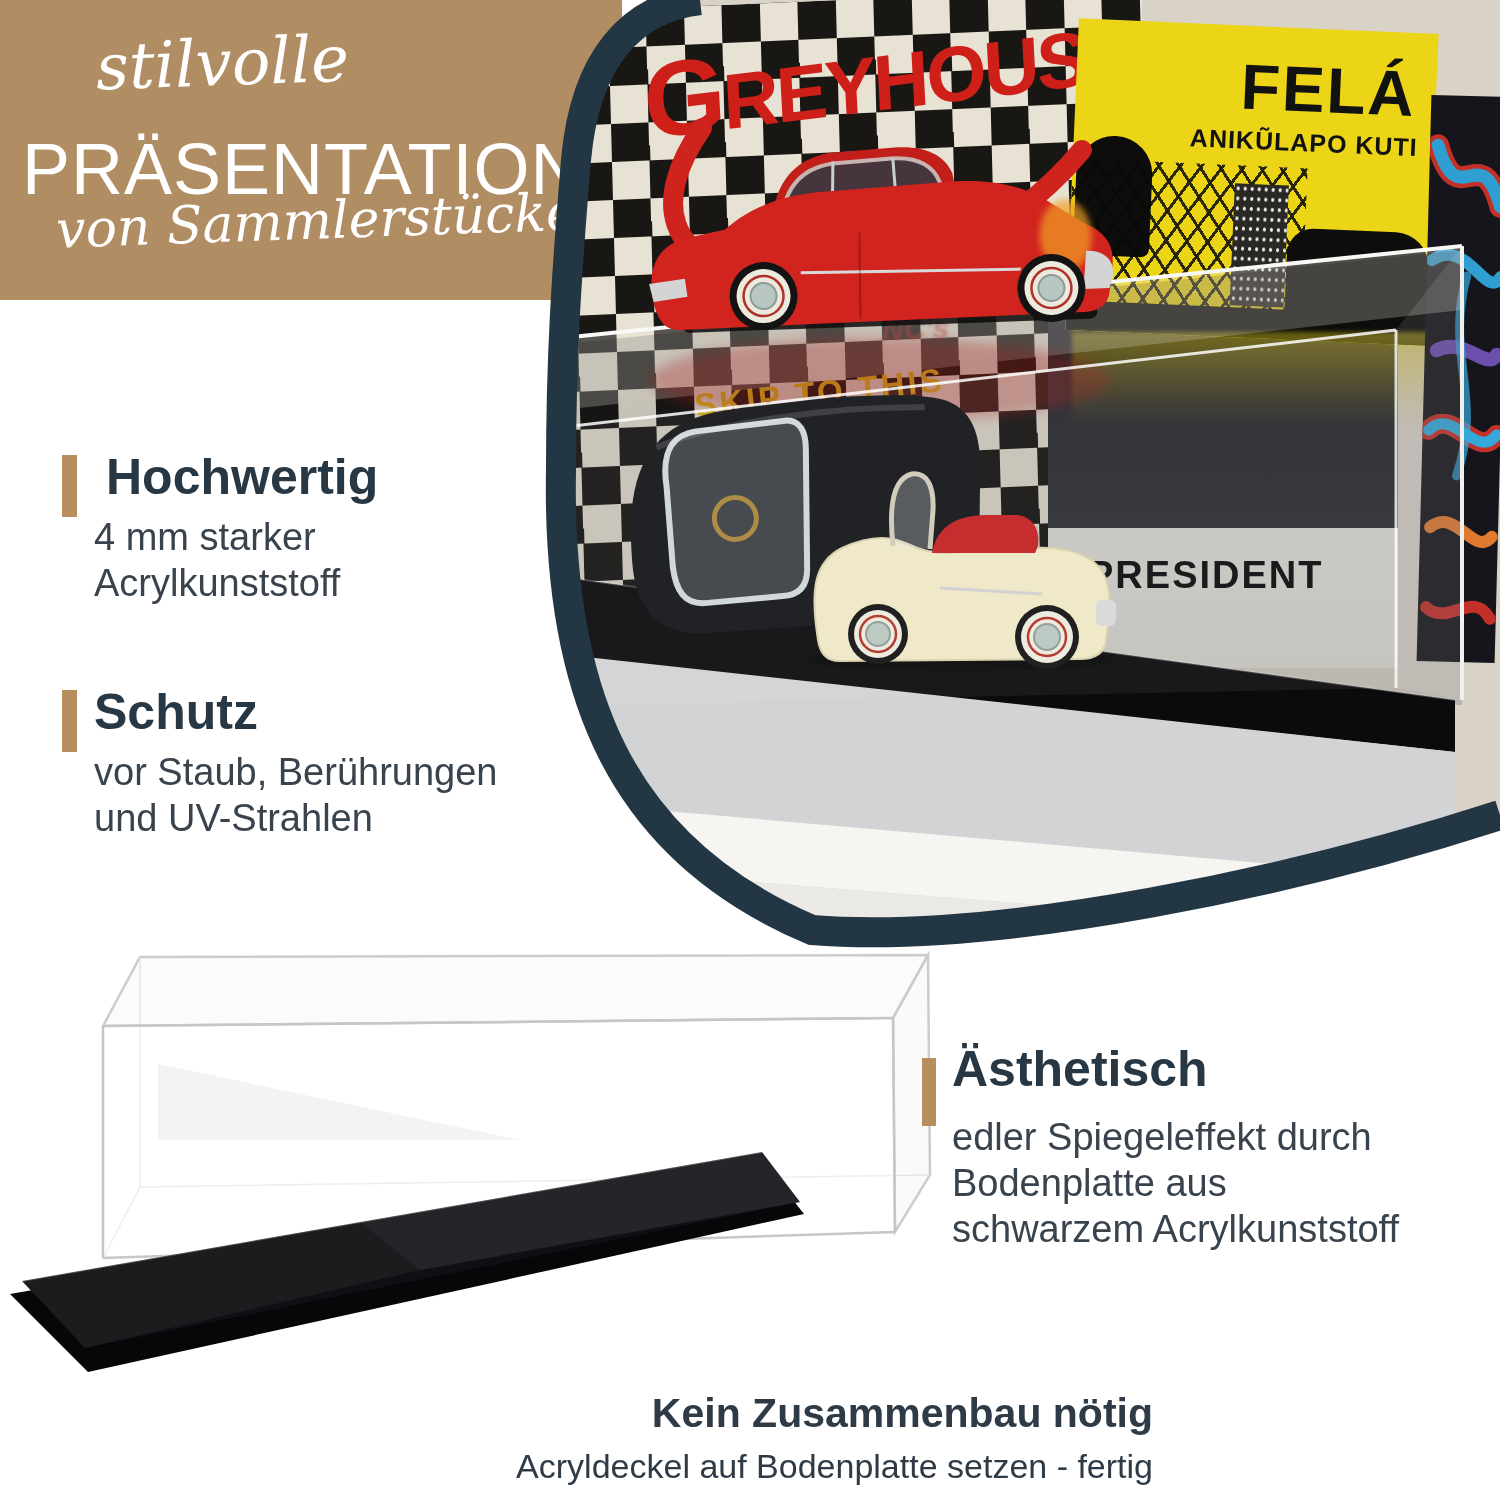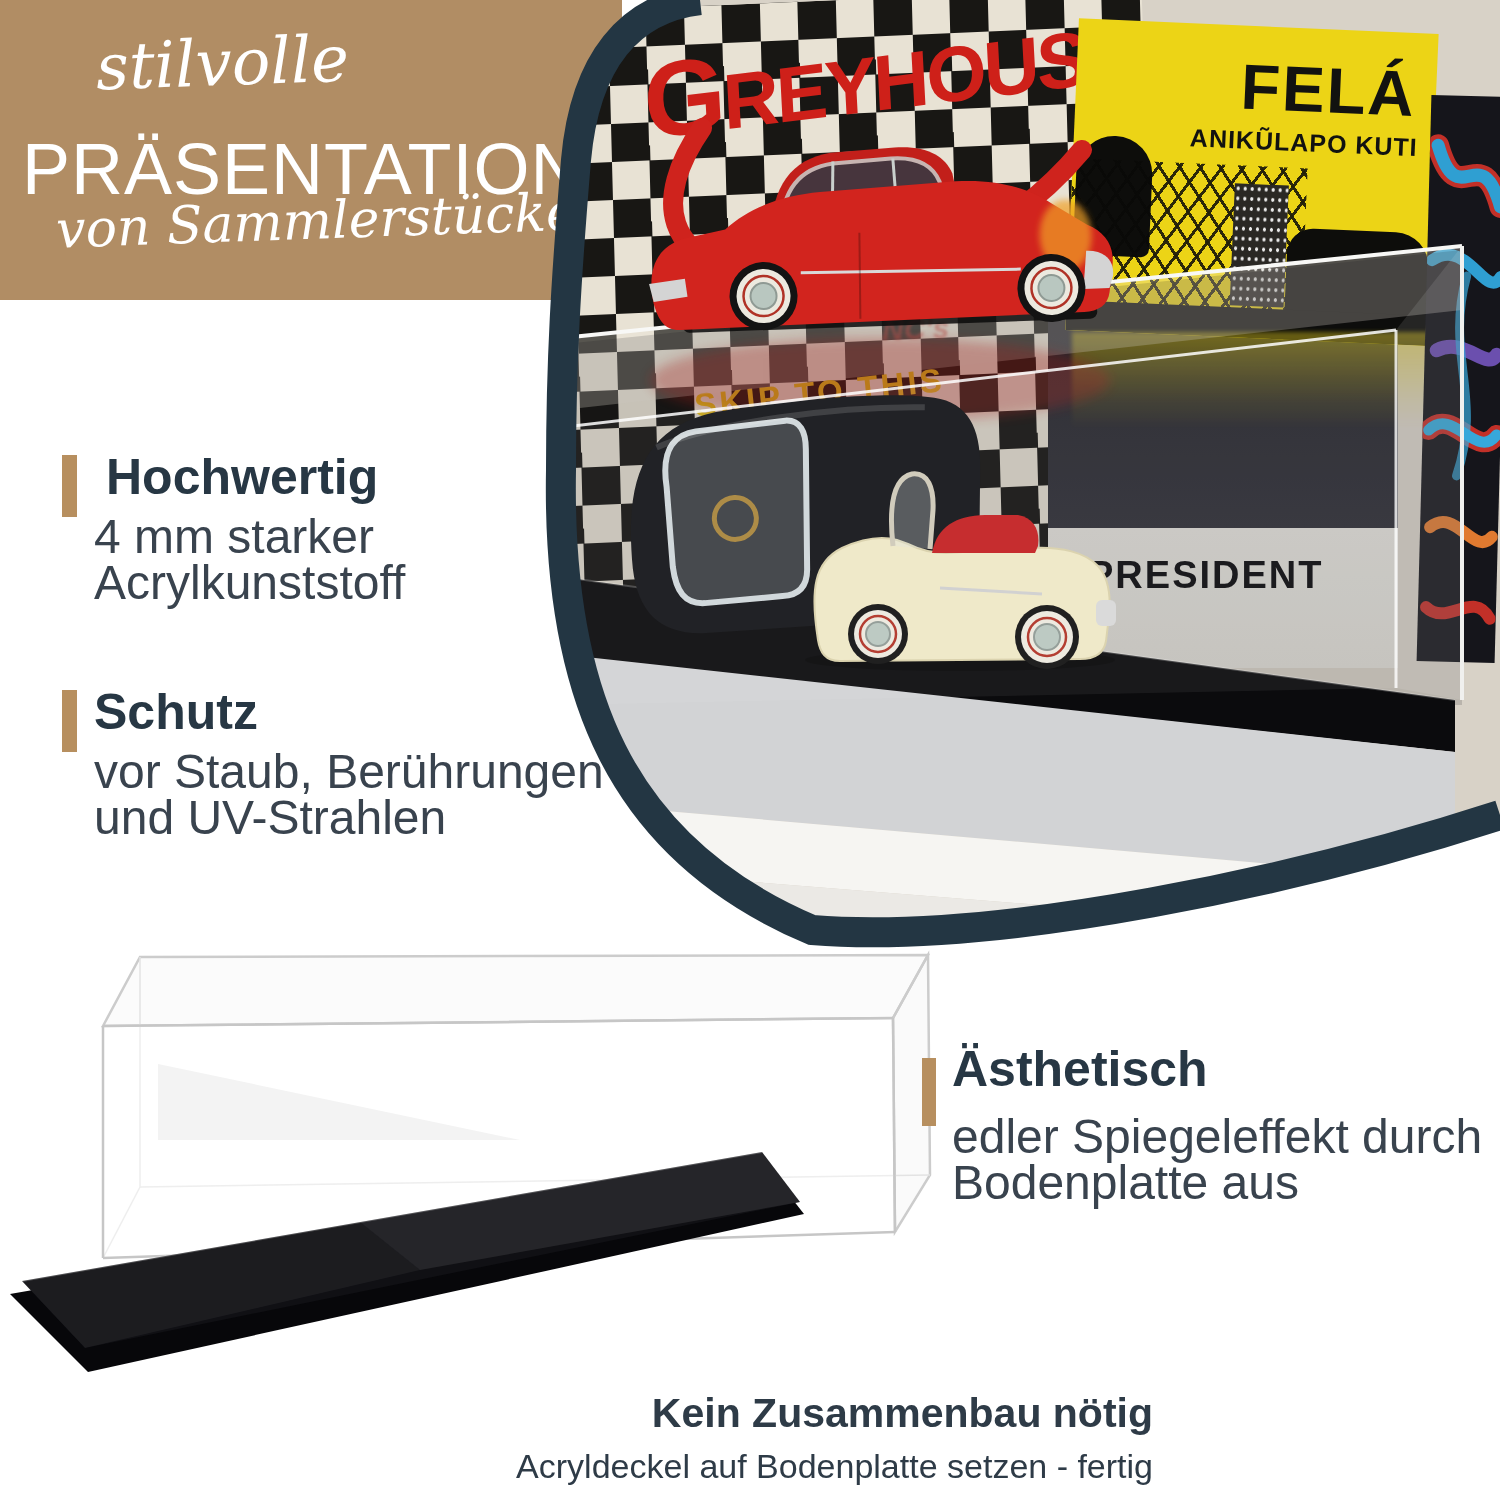--- a/index.html
+++ b/index.html
@@ -11,21 +11,21 @@
   .banner{left:0;top:0;width:622px;height:300px;background:#b18d64;}
   .banner-script1{left:96px;top:26px;font-family:"DejaVu Serif",serif;font-style:italic;
                   font-size:64px;color:#ffffff;transform:rotate(-2deg);}
   .banner-caps{left:22px;top:128px;font-size:72px;letter-spacing:1px;color:#ffffff;font-weight:400;}
   .banner-script2{left:56px;top:190px;font-family:"DejaVu Serif",serif;font-style:italic;
                   font-size:52px;color:#ffffff;transform:rotate(-2deg);}
 
   
   .bar{width:15px;background:#b78f5f;}
   .f-title{font-size:50px;font-weight:bold;color:#273744;}
-  .f-body{font-size:48px;line-height:46px;color:#39434e;}
+  .f-body{font-size:38px;line-height:46px;color:#39434e;}
   .bar1{left:62px;top:455px;height:62px;}
   .t1{left:106px;top:448px;}
   .b1{left:94px;top:514px;}
   .bar2{left:62px;top:690px;height:62px;}
   .t2{left:94px;top:683px;}
   .b2{left:94px;top:749px;}
   .bar3{left:922px;top:1058px;height:68px;width:14px;}
   .t3{left:952px;top:1040px;}
   .b3{left:952px;top:1114px;}
 
@@ -261,20 +261,21 @@
   <div class="abs f-body b2">
     <div>vor Staub, Berührungen</div>
     <div>und UV-Strahlen</div>
   </div>
 
   <div class="abs bar bar3"></div>
   <div class="abs f-title t3">Ästhetisch</div>
   <div class="abs f-body b3">
     <div>edler Spiegeleffekt durch</div>
     <div>Bodenplatte aus</div>
+    <div>schwarzem Acrylkunststoff</div>
   </div>
 
   <div class="abs footer">
     <div class="fl1">Kein Zusammenbau nötig</div>
     <div class="fl2">Acryldeckel auf Bodenplatte setzen - fertig</div>
   </div>
 
 </div>
 
 </body></html>

